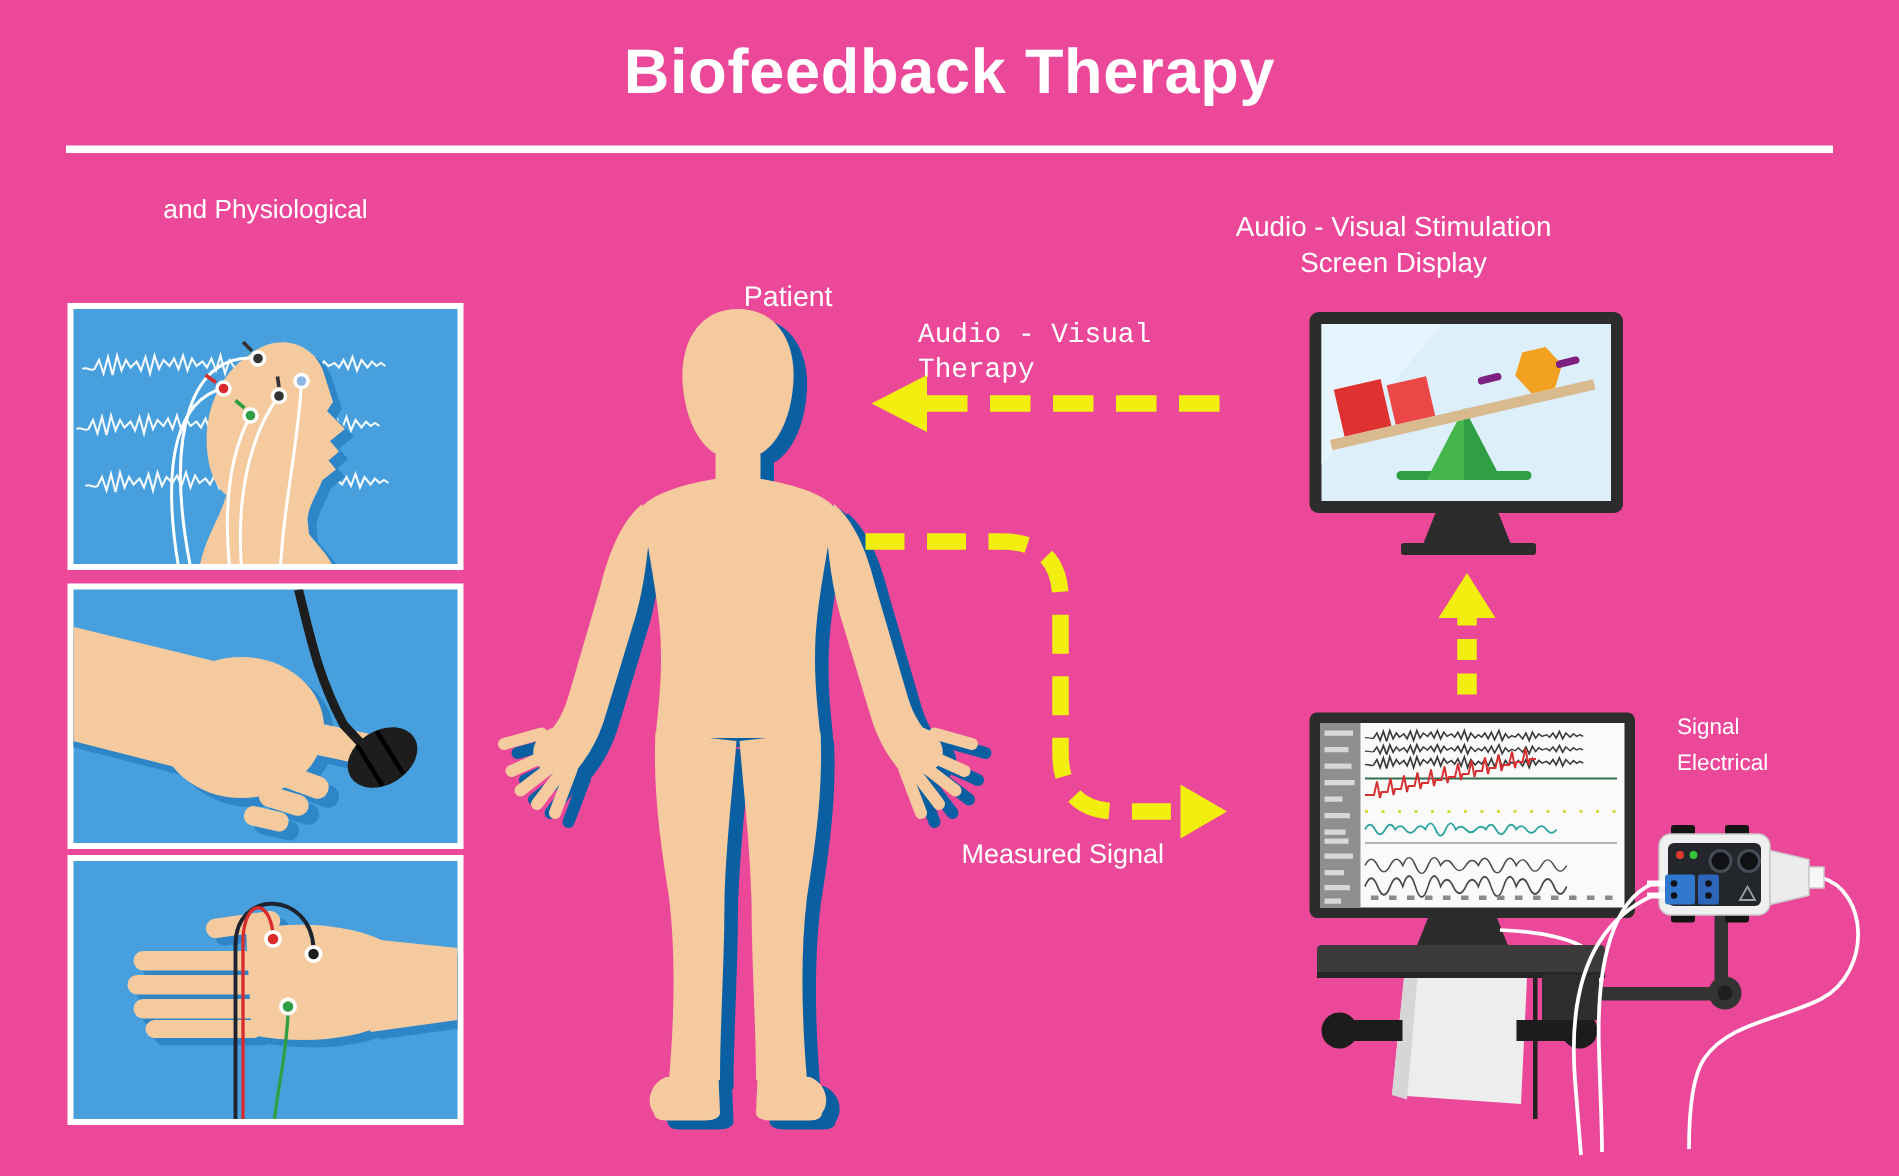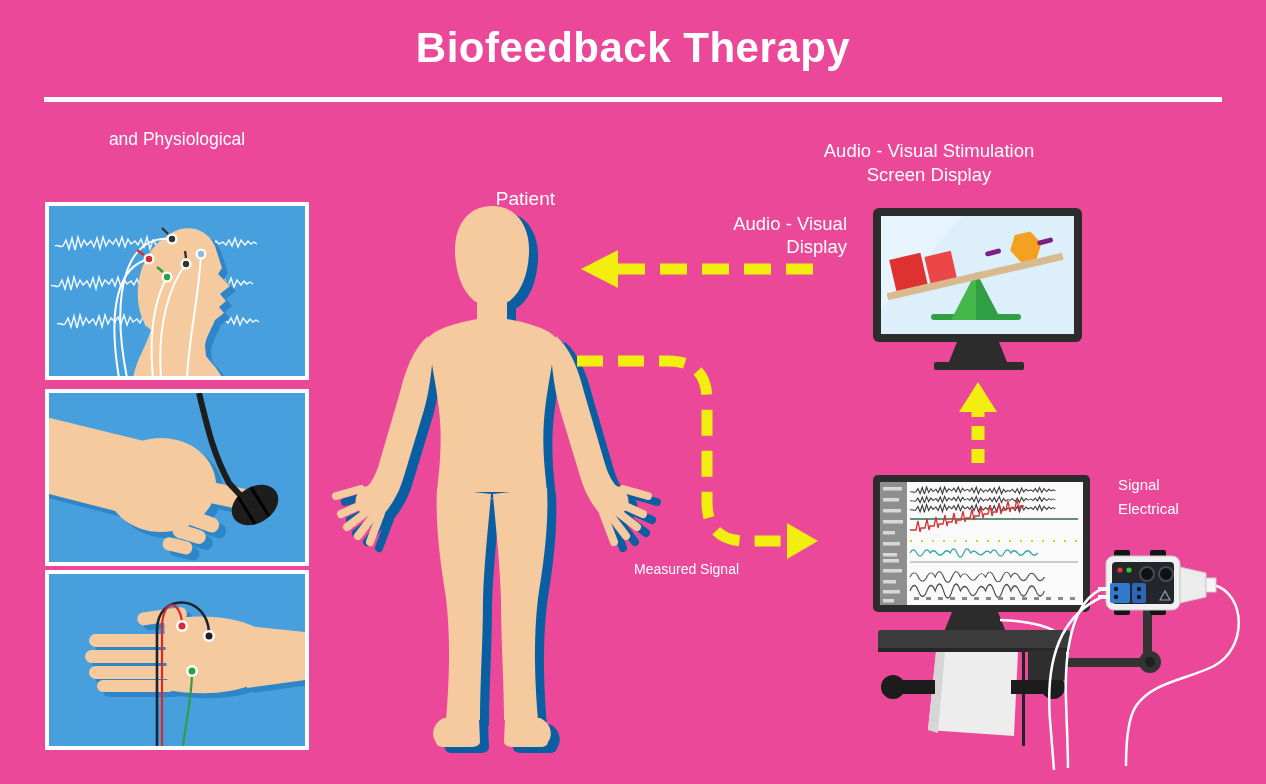--- a/index.html
+++ b/index.html
@@ -10,22 +10,22 @@
   .stage svg{position:absolute;left:0;top:0;}
   .txt{position:absolute;color:#fff;}
   .title{
     left:0;top:24px;width:1266px;text-align:center;
     font-size:42px;font-weight:700;letter-spacing:0.5px;
   }
   .divider{position:absolute;left:44px;top:97px;width:1178px;height:5px;background:#ffffff;}
   .left-heading{left:38px;top:128px;width:278px;text-align:center;font-size:17.5px;line-height:23.5px;}
   .patient-label{left:400px;top:153px;width:155px;text-align:right;font-size:19px;margin-top:35px;}
   .stim-heading{left:804px;top:139px;width:250px;text-align:center;font-size:18.5px;line-height:24px;}
-  .feedback-label{left:639px;top:212px;width:208px;text-align:right;font-size:18.5px;line-height:23px;}
-  .measured-label{left:544px;top:558px;width:285px;text-align:center;font-size:14px;line-height:23px;}
+  .feedback-label{left:612px;top:212px;width:208px;text-align:left;font-size:18.5px;line-height:23px;font-family:Liberation Mono, monospace;}
+  .measured-label{left:566px;top:558px;width:285px;text-align:center;font-size:18px;line-height:23px;}
   .processing-heading{left:1118px;top:473px;width:150px;text-align:left;font-size:15px;line-height:24px;}
 </style>
 </head>
 <body>
 
 <div class="stage">
 
   <div class="txt title">Biofeedback Therapy</div>
   <div class="divider"></div>
 
@@ -35,21 +35,21 @@
 
   <div class="txt patient-label">Patient</div>
 
   <div class="txt stim-heading">
     <div>Audio - Visual Stimulation</div>
     <div>Screen Display</div>
   </div>
 
   <div class="txt feedback-label">
     <div>Audio - Visual</div>
-    <div>Display</div>
+    <div>Therapy</div>
   </div>
 
   <div class="txt measured-label">
     <div>Measured Signal</div>
   </div>
 
   <div class="txt processing-heading">
     <div>Signal</div>
     <div>Electrical</div>
   </div>

